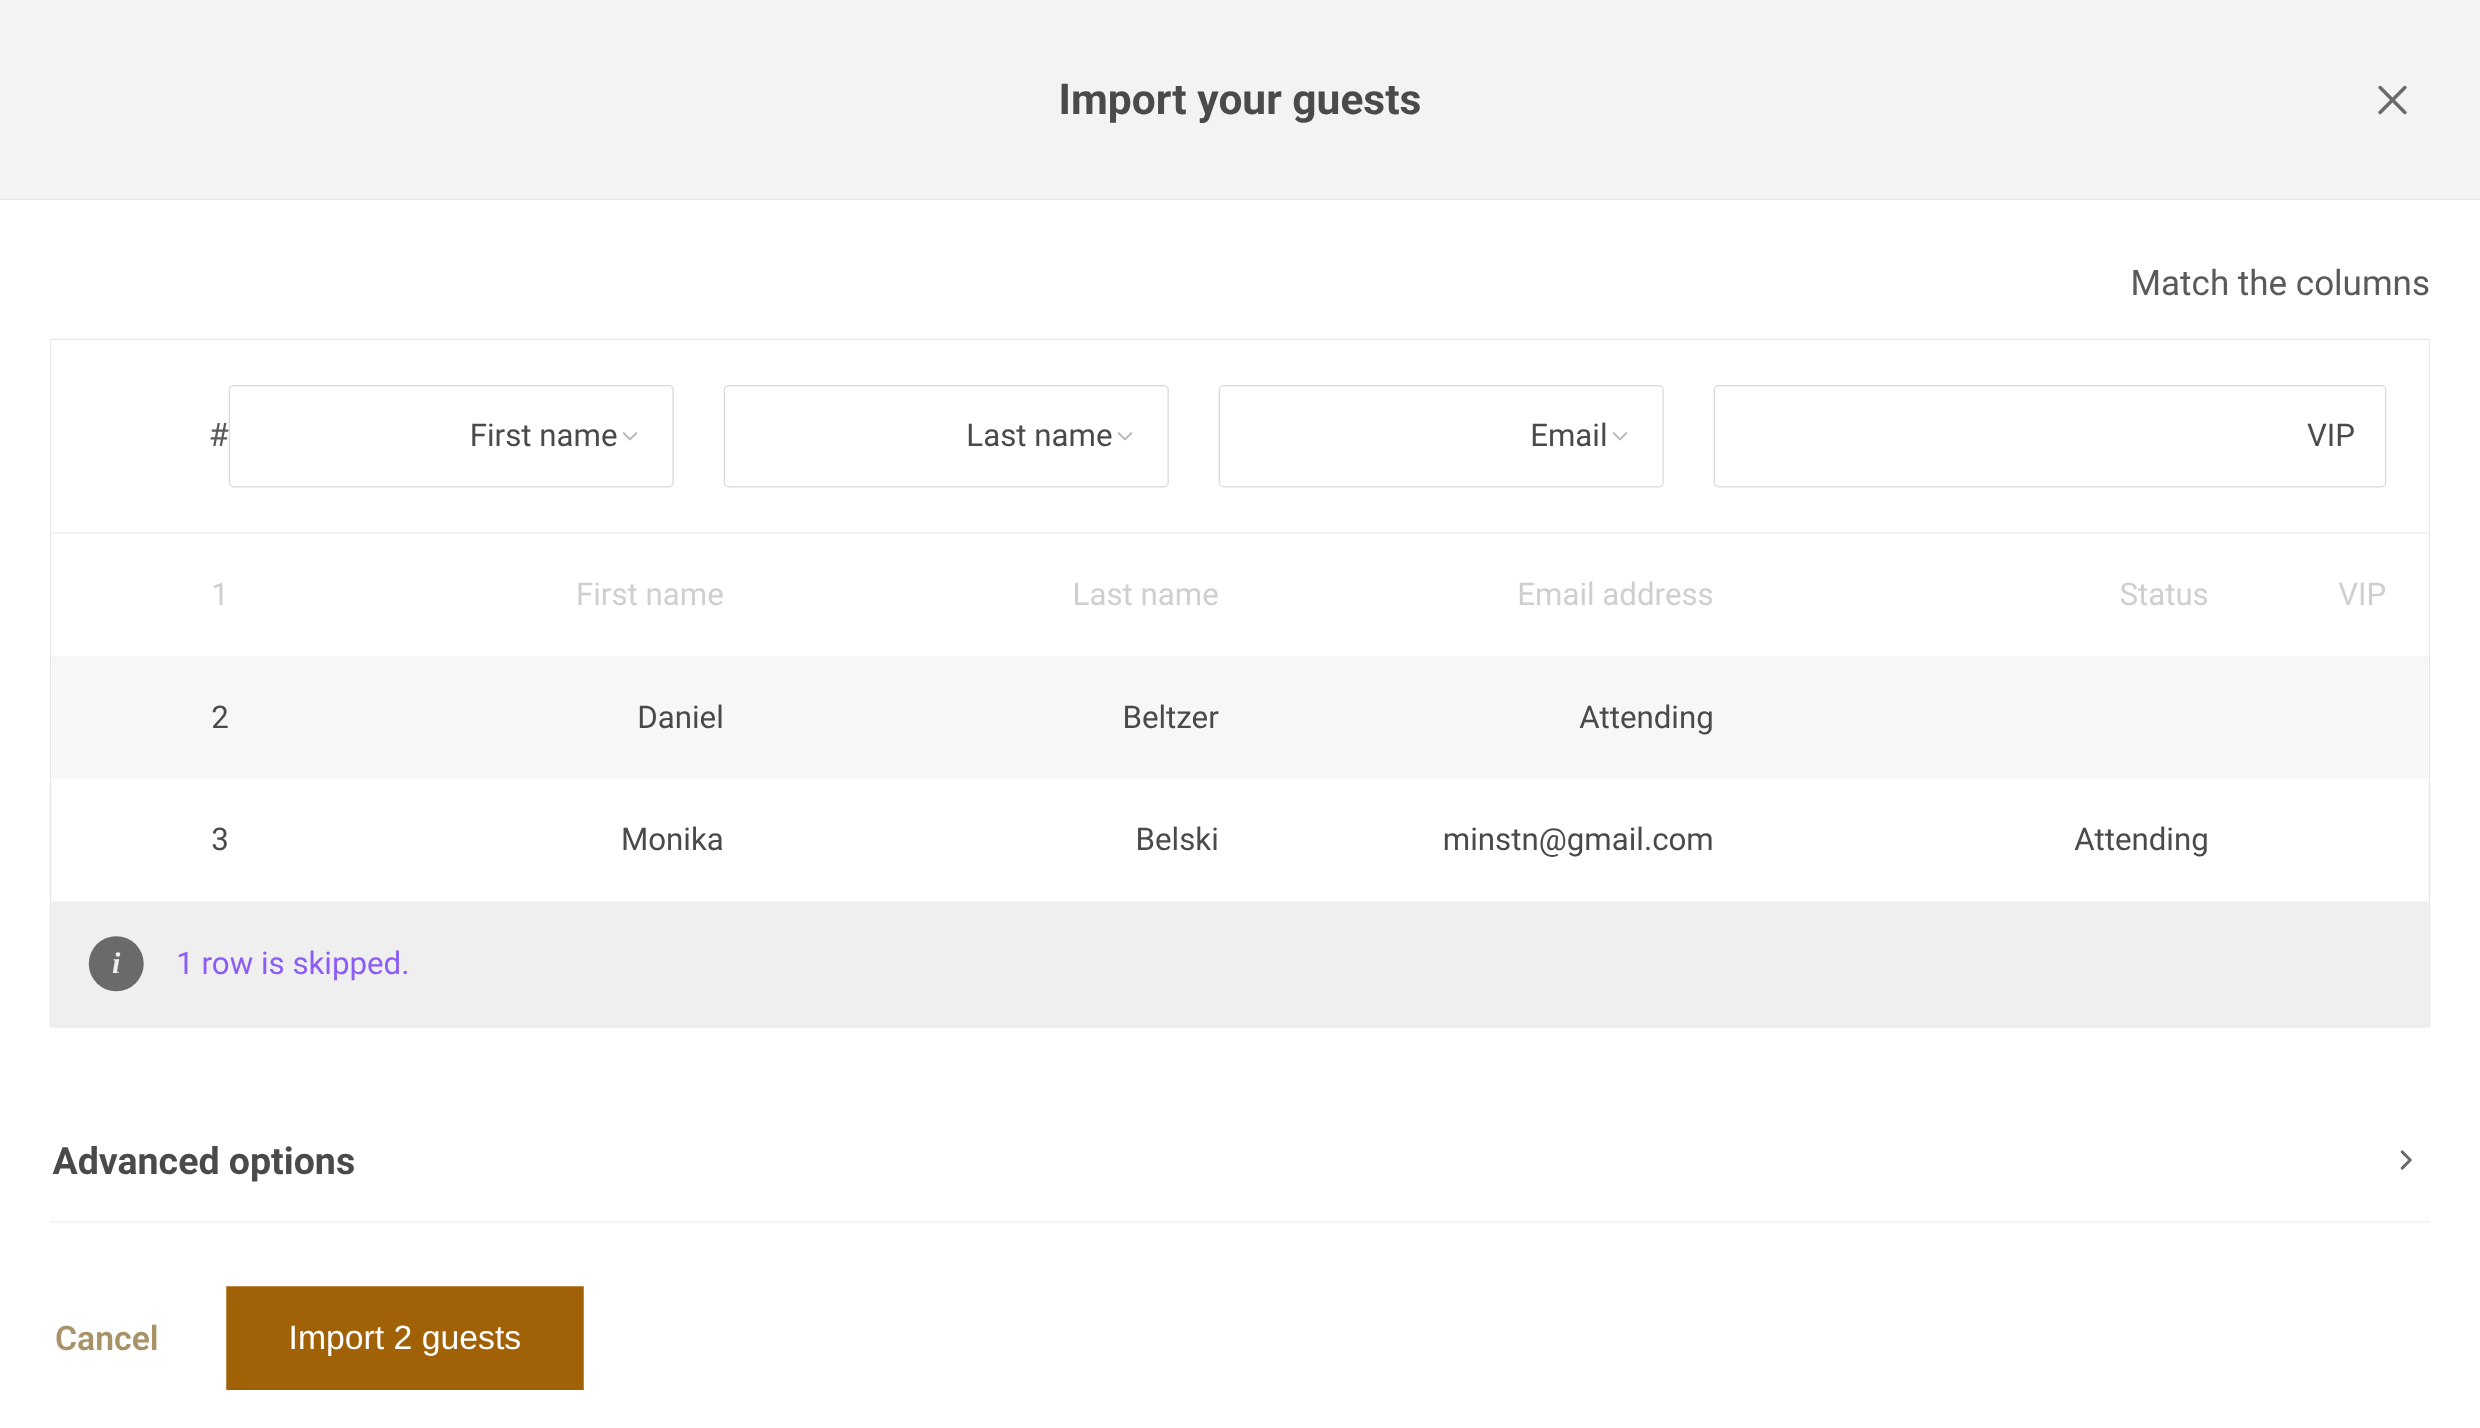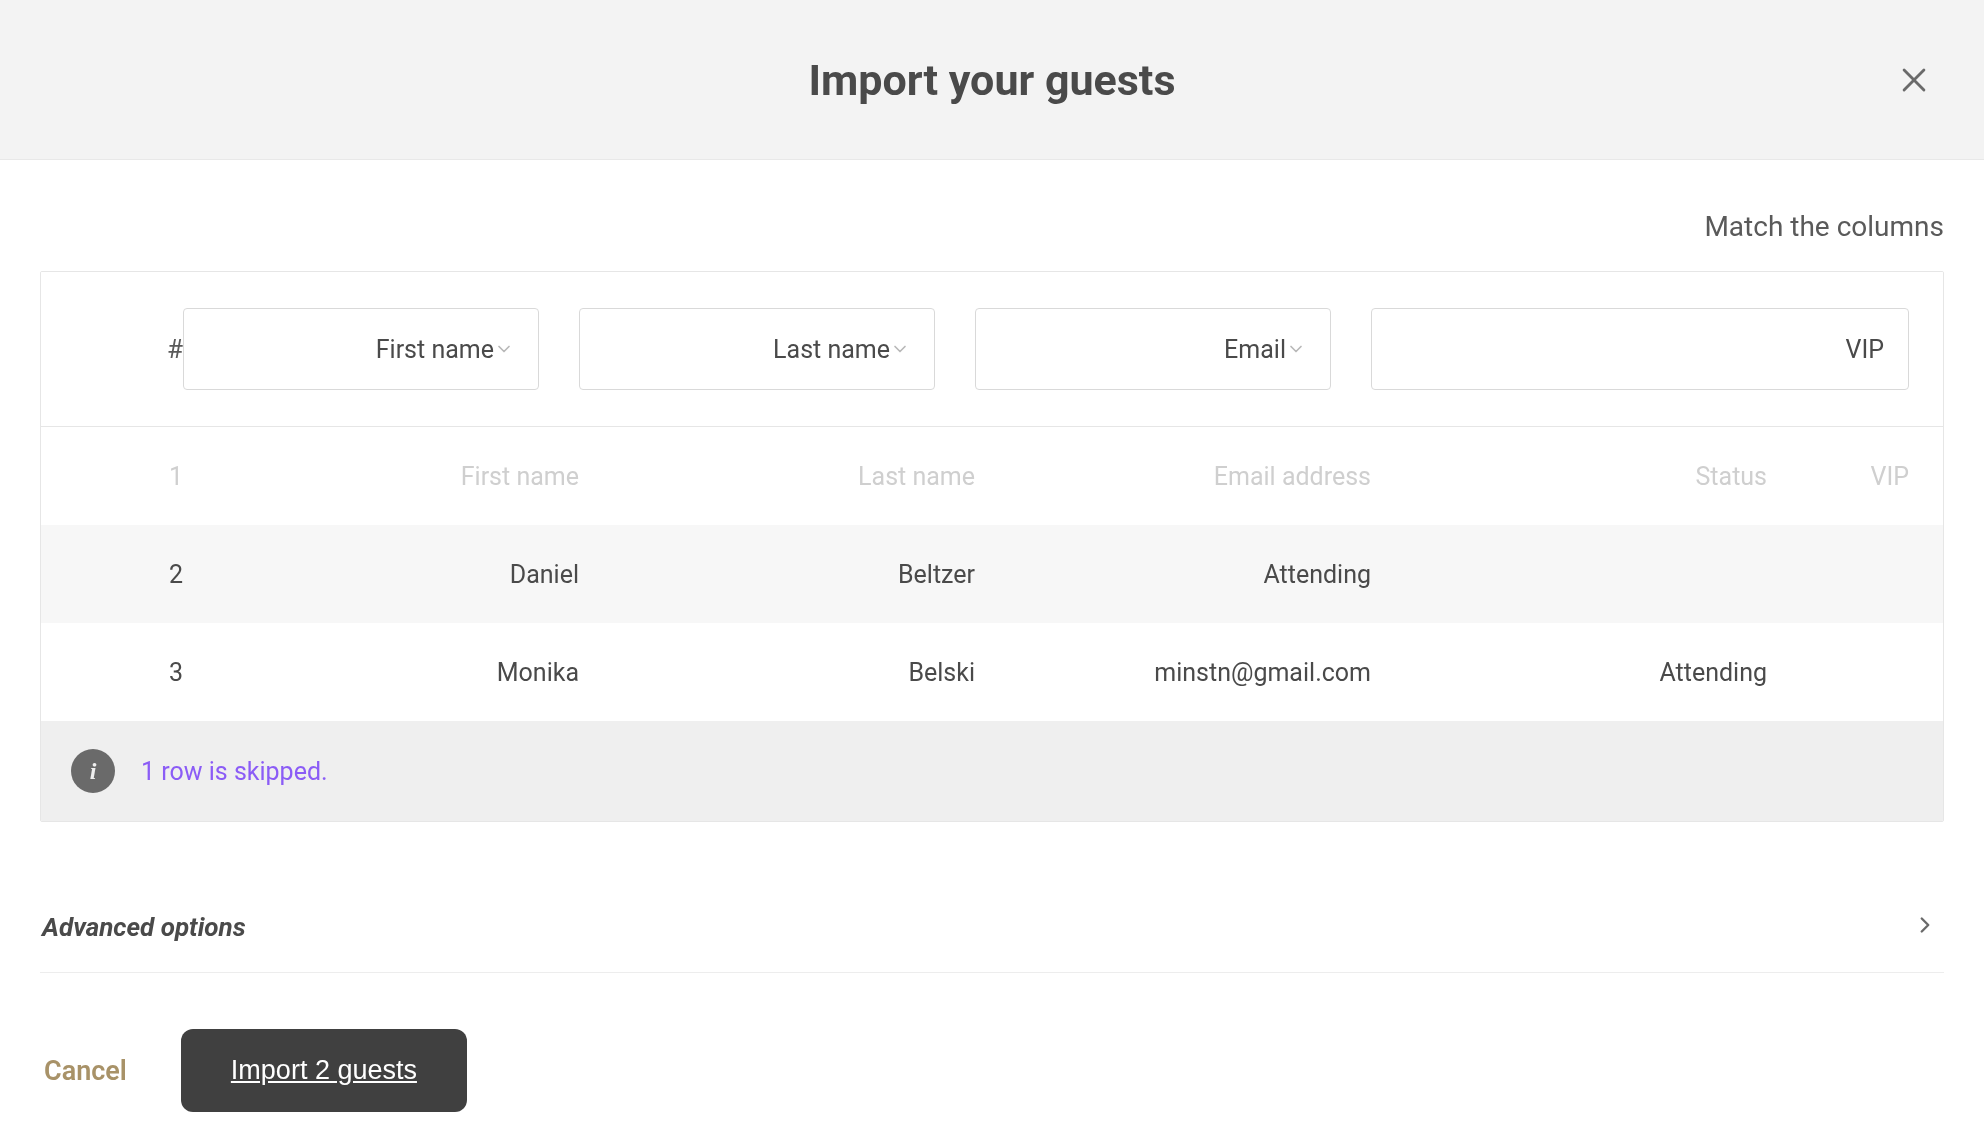--- a/index.html
+++ b/index.html
@@ -17,21 +17,21 @@
     .header {
       background: #f3f3f3;
       height: 160px;
       display: flex;
       align-items: center;
       justify-content: center;
       position: relative;
       border-bottom: 1px solid #e8e8e8;
     }
     .header-title {
-      font-size: 43px;
+      font-size: 34px;
       font-weight: 700;
       color: #4a4a4a;
     }
     .close-btn {
       position: absolute;
       right: 50px;
       top: 50%;
       transform: translateY(-50%);
       width: 40px;
       height: 40px;
@@ -183,24 +183,23 @@
     .advanced-row {
       display: flex;
       align-items: center;
       justify-content: space-between;
       margin-top: 90px;
       padding: 0 6px 30px 2px;
       border-bottom: 1px solid #ededed;
       cursor: pointer;
     }
     .advanced-title {
-      font-size: 26px;
+      font-size: 30px;
       font-weight: 700;
       color: #4a4a4a;
-      font-style: italic;
     }
     .advanced-chevron {
       color: #6a6a6a;
     }
     .footer {
       position: absolute;
       bottom: 0;
       left: 0;
       right: 0;
       display: flex;
@@ -210,29 +209,28 @@
       gap: 50px;
     }
     .cancel-btn {
       font-size: 27px;
       font-weight: 600;
       color: #a89268;
       cursor: pointer;
       padding: 10px 4px;
     }
     .import-btn {
-      background: #404040;
+      background: #a16207;
       color: #ffffff;
       font-size: 27px;
       font-weight: 500;
       padding: 26px 50px;
-      border-radius: 12px;
+      border-radius: 0;
       cursor: pointer;
       border: none;
-      text-decoration: underline;
     }
   </style>
 </head>
 <body>
 
 <div class="header">
   <div class="header-title">Import your guests</div>
   <div class="close-btn">
     <svg width="34" height="34" viewBox="0 0 24 24" fill="none" stroke="currentColor" stroke-width="2" stroke-linecap="round">
       <line x1="5" y1="5" x2="19" y2="19"></line>

